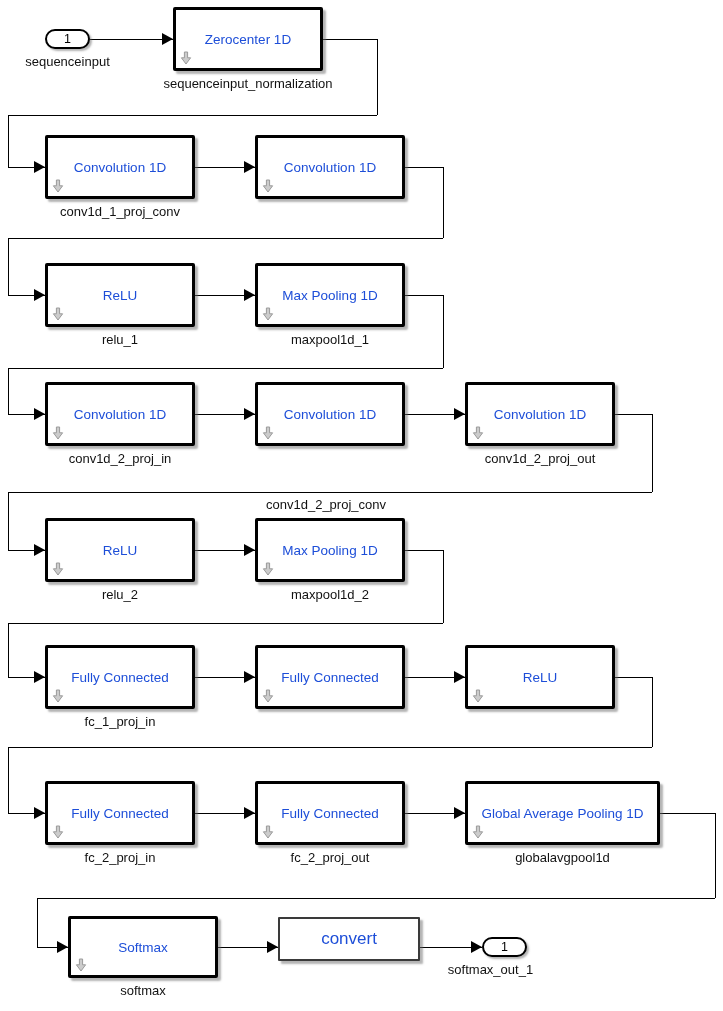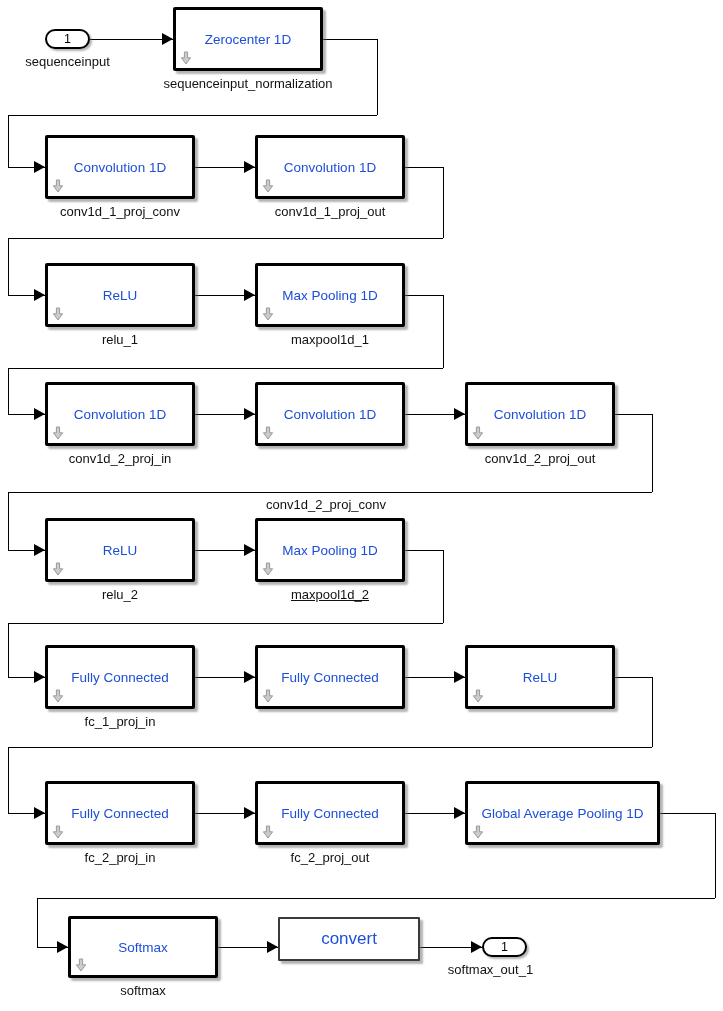--- a/index.html
+++ b/index.html
@@ -104,21 +104,20 @@
         <path d="M4.4 1 L7.6 1 L7.6 6.8 L10.6 6.8 L6 13 L1.4 6.8 L4.4 6.8 Z" fill="#cccccc" stroke="#9a9a9a" stroke-width="1"></path>
       </svg>
     </div>
     <div class="blabel" style="left: -30px; top: 204px; width: 300px;">conv1d_1_proj_conv</div>
     <div class="block layer" style="left: 255px; top: 135px; width: 150px; height: 64px;">
       <span class="btitle">Convolution 1D</span>
       <svg class="dlicon" width="12" height="14" viewBox="0 0 12 14">
         <path d="M4.4 1 L7.6 1 L7.6 6.8 L10.6 6.8 L6 13 L1.4 6.8 L4.4 6.8 Z" fill="#cccccc" stroke="#9a9a9a" stroke-width="1"></path>
       </svg>
     </div>
-    <div class="blabel" style="left: 180px; top: 204px; width: 300px;">conv1d_1_proj_out</div>
     <div class="block layer" style="left: 45px; top: 263px; width: 150px; height: 64px;">
       <span class="btitle">ReLU</span>
       <svg class="dlicon" width="12" height="14" viewBox="0 0 12 14">
         <path d="M4.4 1 L7.6 1 L7.6 6.8 L10.6 6.8 L6 13 L1.4 6.8 L4.4 6.8 Z" fill="#cccccc" stroke="#9a9a9a" stroke-width="1"></path>
       </svg>
     </div>
     <div class="blabel" style="left: -30px; top: 332px; width: 300px;">relu_1</div>
     <div class="block layer" style="left: 255px; top: 263px; width: 150px; height: 64px;">
       <span class="btitle">Max Pooling 1D</span>
       <svg class="dlicon" width="12" height="14" viewBox="0 0 12 14">
@@ -153,21 +152,21 @@
         <path d="M4.4 1 L7.6 1 L7.6 6.8 L10.6 6.8 L6 13 L1.4 6.8 L4.4 6.8 Z" fill="#cccccc" stroke="#9a9a9a" stroke-width="1"></path>
       </svg>
     </div>
     <div class="blabel" style="left: -30px; top: 587px; width: 300px;">relu_2</div>
     <div class="block layer" style="left: 255px; top: 518px; width: 150px; height: 64px;">
       <span class="btitle">Max Pooling 1D</span>
       <svg class="dlicon" width="12" height="14" viewBox="0 0 12 14">
         <path d="M4.4 1 L7.6 1 L7.6 6.8 L10.6 6.8 L6 13 L1.4 6.8 L4.4 6.8 Z" fill="#cccccc" stroke="#9a9a9a" stroke-width="1"></path>
       </svg>
     </div>
-    <div class="blabel" style="left: 180px; top: 587px; width: 300px; text-decoration: underline;">maxpool1d_2</div>
+    <div class="blabel" style="left: 180px; top: 587px; width: 300px;">maxpool1d_2</div>
     <div class="block layer" style="left: 45px; top: 645px; width: 150px; height: 64px;">
       <span class="btitle">Fully Connected</span>
       <svg class="dlicon" width="12" height="14" viewBox="0 0 12 14">
         <path d="M4.4 1 L7.6 1 L7.6 6.8 L10.6 6.8 L6 13 L1.4 6.8 L4.4 6.8 Z" fill="#cccccc" stroke="#9a9a9a" stroke-width="1"></path>
       </svg>
     </div>
     <div class="blabel" style="left: -30px; top: 714px; width: 300px;">fc_1_proj_in</div>
     <div class="block layer" style="left: 255px; top: 645px; width: 150px; height: 64px;">
       <span class="btitle">Fully Connected</span>
       <svg class="dlicon" width="12" height="14" viewBox="0 0 12 14">
@@ -193,20 +192,21 @@
         <path d="M4.4 1 L7.6 1 L7.6 6.8 L10.6 6.8 L6 13 L1.4 6.8 L4.4 6.8 Z" fill="#cccccc" stroke="#9a9a9a" stroke-width="1"></path>
       </svg>
     </div>
     <div class="blabel" style="left: 180px; top: 850px; width: 300px;">fc_2_proj_out</div>
     <div class="block layer" style="left: 465px; top: 781px; width: 195px; height: 64px;">
       <span class="btitle">Global Average Pooling 1D</span>
       <svg class="dlicon" width="12" height="14" viewBox="0 0 12 14">
         <path d="M4.4 1 L7.6 1 L7.6 6.8 L10.6 6.8 L6 13 L1.4 6.8 L4.4 6.8 Z" fill="#cccccc" stroke="#9a9a9a" stroke-width="1"></path>
       </svg>
     </div>
+    <div class="blabel" style="left: 412.5px; top: 850px; width: 300px;">globalavgpool1d</div>
     <div class="block layer" style="left: 68px; top: 916px; width: 150px; height: 62px;">
       <span class="btitle">Softmax</span>
       <svg class="dlicon" width="12" height="14" viewBox="0 0 12 14">
         <path d="M4.4 1 L7.6 1 L7.6 6.8 L10.6 6.8 L6 13 L1.4 6.8 L4.4 6.8 Z" fill="#cccccc" stroke="#9a9a9a" stroke-width="1"></path>
       </svg>
     </div>
     <div class="blabel" style="left: -7px; top: 983px; width: 300px;">softmax</div>
     <div class="block cast" style="left: 278px; top: 917px; width: 142px; height: 44px;">
       <span class="btitle">convert</span>
     </div>

